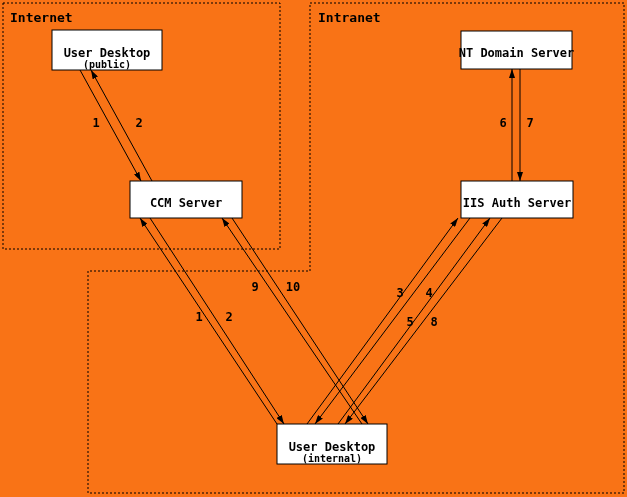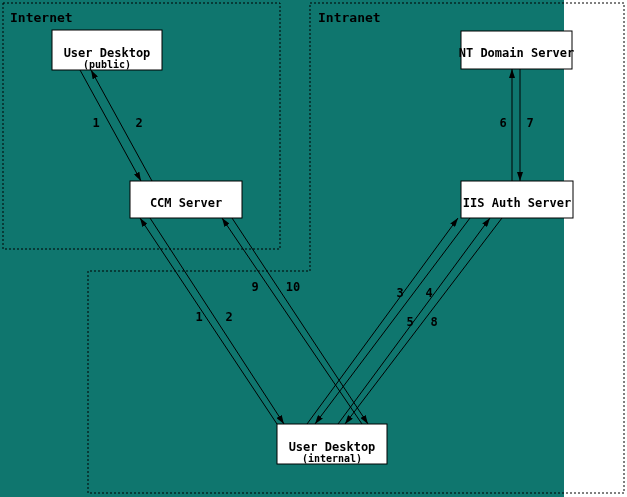--- a/index.html
+++ b/index.html
@@ -1,20 +1,20 @@
 <!DOCTYPE html>
 <html><head>
 <meta charset="utf-8">
 <style>
   html, body { margin: 0; padding: 0; background: #ffffff; }
   .stage {
     position: relative;
-    width: 564px;
+    width: 627px;
     height: 497px;
-    background: #0f766e;
+    background: #f97316;
     font-family: "DejaVu Sans Mono", monospace;
   }
   svg { display: block; }
   svg text {
     font-family: "DejaVu Sans Mono", "Liberation Mono", monospace;
     fill: #000000;
   }
   .zone-border {
     fill: none;
     stroke: #000000;

